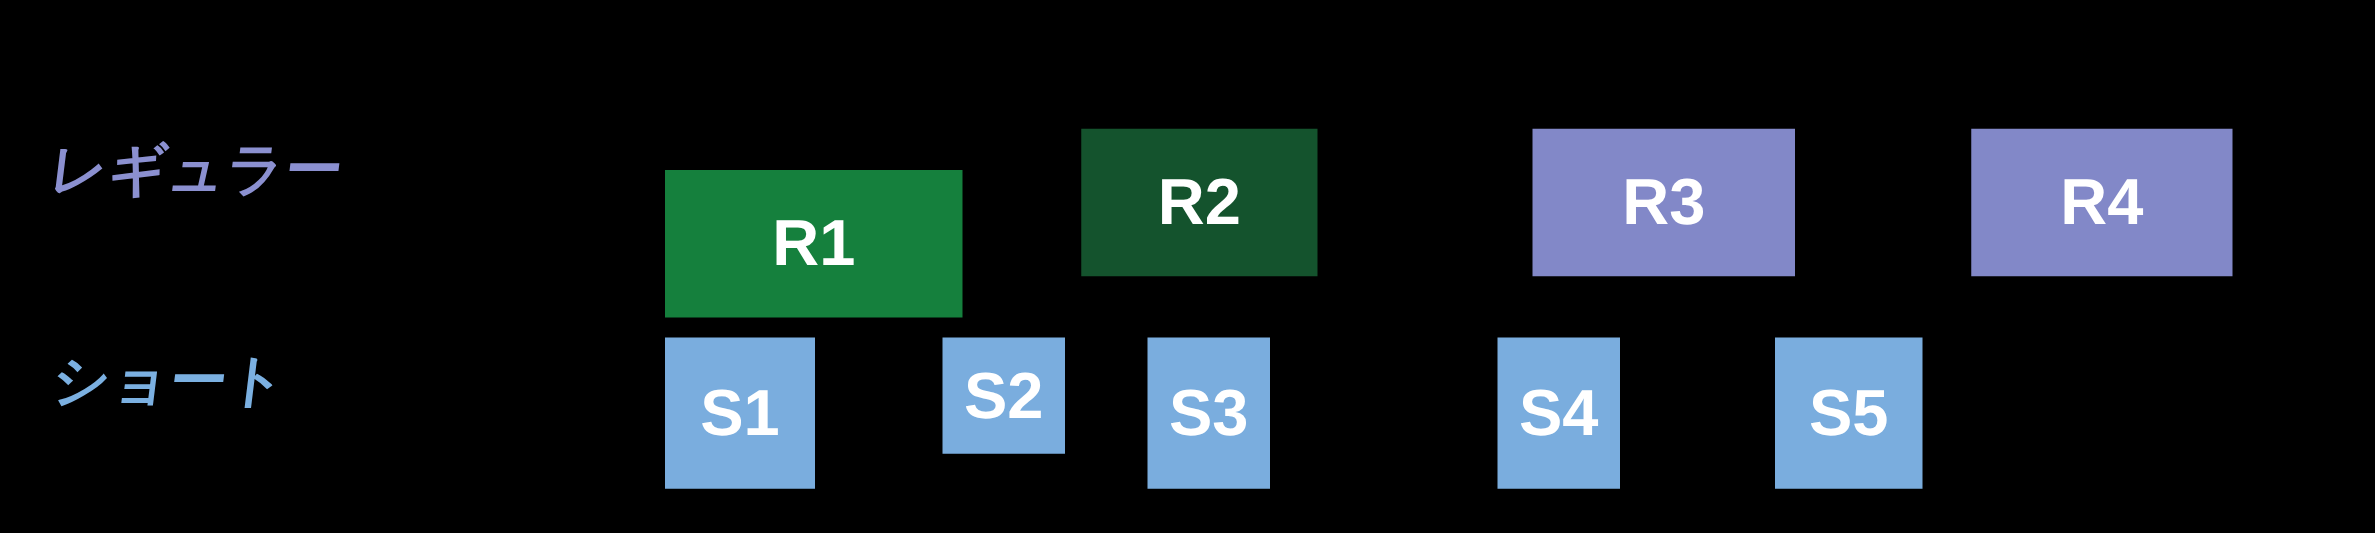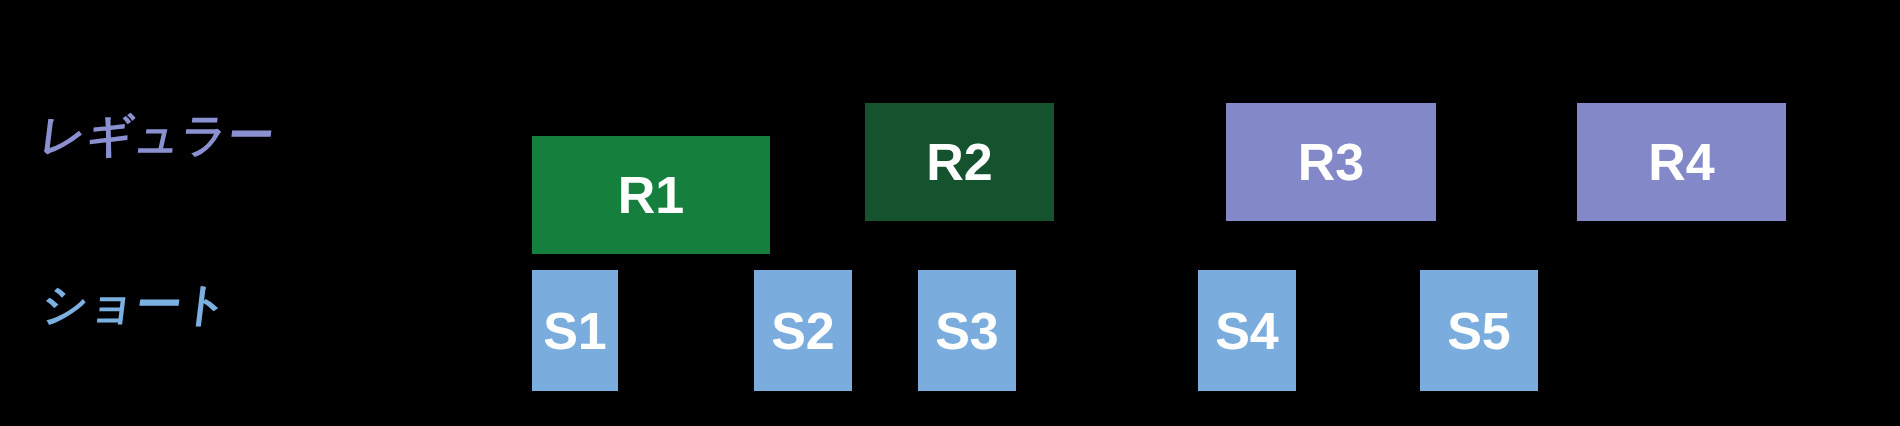--- a/index.html
+++ b/index.html
@@ -41,19 +41,19 @@
 <div class="stage">
   <div class="row-label" style="left: 40px; top: 112px; color: rgb(139, 144, 208);">レギュラー</div>
   <div class="row-label" style="left: 42px; top: 281px; color: rgb(123, 176, 225);">ショート</div>
   <div id="row-regular">
       <div class="timeline-box" style="left: 532px; top: 103px; width: 238px; height: 118px; background: #15803d; color: rgb(255, 255, 255); margin-top: 33px;">R1</div>
       <div class="timeline-box" style="left: 865px; top: 103px; width: 189px; height: 118px; background: #14532d; color: rgb(255, 255, 255);">R2</div>
       <div class="timeline-box" style="left: 1198px; top: 103px; width: 210px; height: 118px; background: rgb(130, 136, 200); color: rgb(255, 255, 255); margin-left: 28px;">R3</div>
       <div class="timeline-box" style="left: 1532px; top: 103px; width: 209px; height: 118px; background: rgb(130, 136, 200); color: rgb(255, 255, 255); margin-left: 45px;">R4</div>
     </div>
   <div id="row-short">
-      <div class="timeline-box" style="left: 532px; top: 270px; width: 86px; height: 121px; background: rgb(122, 173, 222); color: rgb(255, 255, 255);">S1</div>
-      <div class="timeline-box" style="left: 754px; top: 270px; width: 98px; height: 121px; background: rgb(122, 173, 222); color: rgb(255, 255, 255);">S2</div>
+      <div class="timeline-box" style="left: 532px; top: 270px; width: 120px; height: 121px; background: rgb(122, 173, 222); color: rgb(255, 255, 255);">S1</div>
+      <div class="timeline-box" style="left: 754px; top: 270px; width: 98px; height: 93px; background: rgb(122, 173, 222); color: rgb(255, 255, 255);">S2</div>
       <div class="timeline-box" style="left: 918px; top: 270px; width: 98px; height: 121px; background: rgb(122, 173, 222); color: rgb(255, 255, 255);">S3</div>
       <div class="timeline-box" style="left: 1198px; top: 270px; width: 98px; height: 121px; background: rgb(122, 173, 222); color: rgb(255, 255, 255);">S4</div>
       <div class="timeline-box" style="left: 1420px; top: 270px; width: 118px; height: 121px; background: rgb(122, 173, 222); color: rgb(255, 255, 255);">S5</div>
     </div>
 </div>
 
 </body></html>

